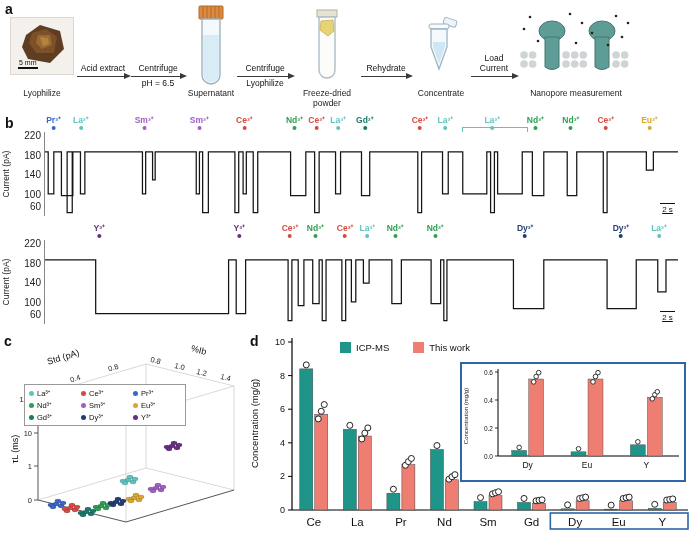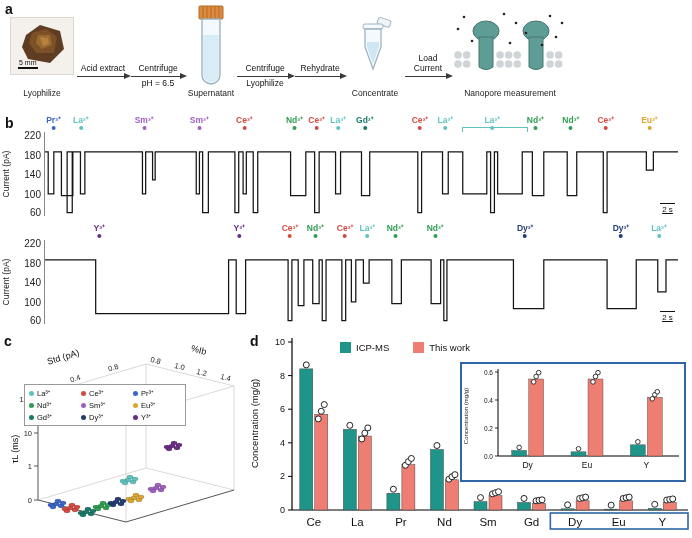--- a/index.html
+++ b/index.html
@@ -20,21 +20,21 @@
   
   .panel-b{position:absolute;left:0;top:116px;width:692px;height:214px;}
   .trace-row{position:absolute;left:44px;width:634px;height:100px;}
   .labels{position:relative;height:16px;}
   .ion-label{position:absolute;transform:translateX(-50%);display:flex;flex-direction:column;align-items:center;font-size:8.5px;font-weight:bold;line-height:1;white-space:nowrap;}
   .ion-label i{width:4px;height:4px;border-radius:50%;margin-top:1.5px;}
   .bracket{position:absolute;bottom:0;height:4px;border:1px solid;border-bottom:none;}
   .trace-box{position:relative;height:84px;border-left:1px solid #888;}
   .trace-box svg{position:absolute;left:0;top:0;width:100%;height:100%;display:block;}
   .ytick{position:absolute;right:calc(100% + 4px);font-size:10px;line-height:1;color:#222;}
-  .t0{top:-1px}.t1{top:19px}.t2{top:38px}.t3{top:58px}.t4{top:76px}
+  .t0{top:-1px}.t1{top:19px}.t2{top:38px}.t3{top:58px}.t4{top:70px}
   .curwrap{position:absolute;left:-44px;top:16px;bottom:0;width:13px;display:flex;align-items:center;justify-content:center;}
   .cur{transform:rotate(-90deg);white-space:nowrap;font-size:8.5px;color:#222;}
   .sbar{position:absolute;right:3px;bottom:2px;display:flex;flex-direction:column;align-items:center;gap:1px;font-size:8px;color:#111;}
   .sbar i{width:15px;border-top:1.5px solid #111;}
   .sbar em{font-style:normal;text-decoration:underline;}
 
   
   .panel-c{position:absolute;left:2px;top:330px;width:246px;height:206px;}
   .panel-c svg.c3d{position:absolute;left:2px;top:4px;}
   .tk{font-size:7.5px;fill:#222;}
@@ -106,20 +106,30 @@
       </div>
       <div class="cap">Supernatant</div>
     </div>
 
     <div class="arrow" style="width:58px">
       <span class="atop">Centrifuge</span>
       <span class="ln"></span>
       <span class="abot">Lyophilize</span>
     </div>
 
+    <div class="station" style="width:66px">
+      <div class="icon-box">
+        <svg width="26" height="74" viewBox="0 0 26 74">
+          <rect x="3" y="1" width="20" height="7" fill="#e8e2d2" stroke="#b8b09a"></rect>
+          <path d="M5 8 h16 v53 a8 8 0 0 1 -16 0 z" fill="#fcfcfa" stroke="#aebec7" stroke-width="1.4"></path>
+          <path d="M7 12 L19 11 L20 22 L14 27 L6 21 Z" fill="#e7d276" stroke="#c9b054" stroke-width="0.8"></path>
+        </svg>
+      </div>
+      <div class="cap">Freeze-dried powder</div>
+    </div>
 
     <div class="arrow" style="width:52px">
       <span class="atop">Rehydrate</span>
       <span class="ln"></span>
       <span class="abot"></span>
     </div>
 
     <div class="station" style="width:58px">
       <div class="icon-box">
         <svg width="38" height="60" viewBox="0 0 38 60">

